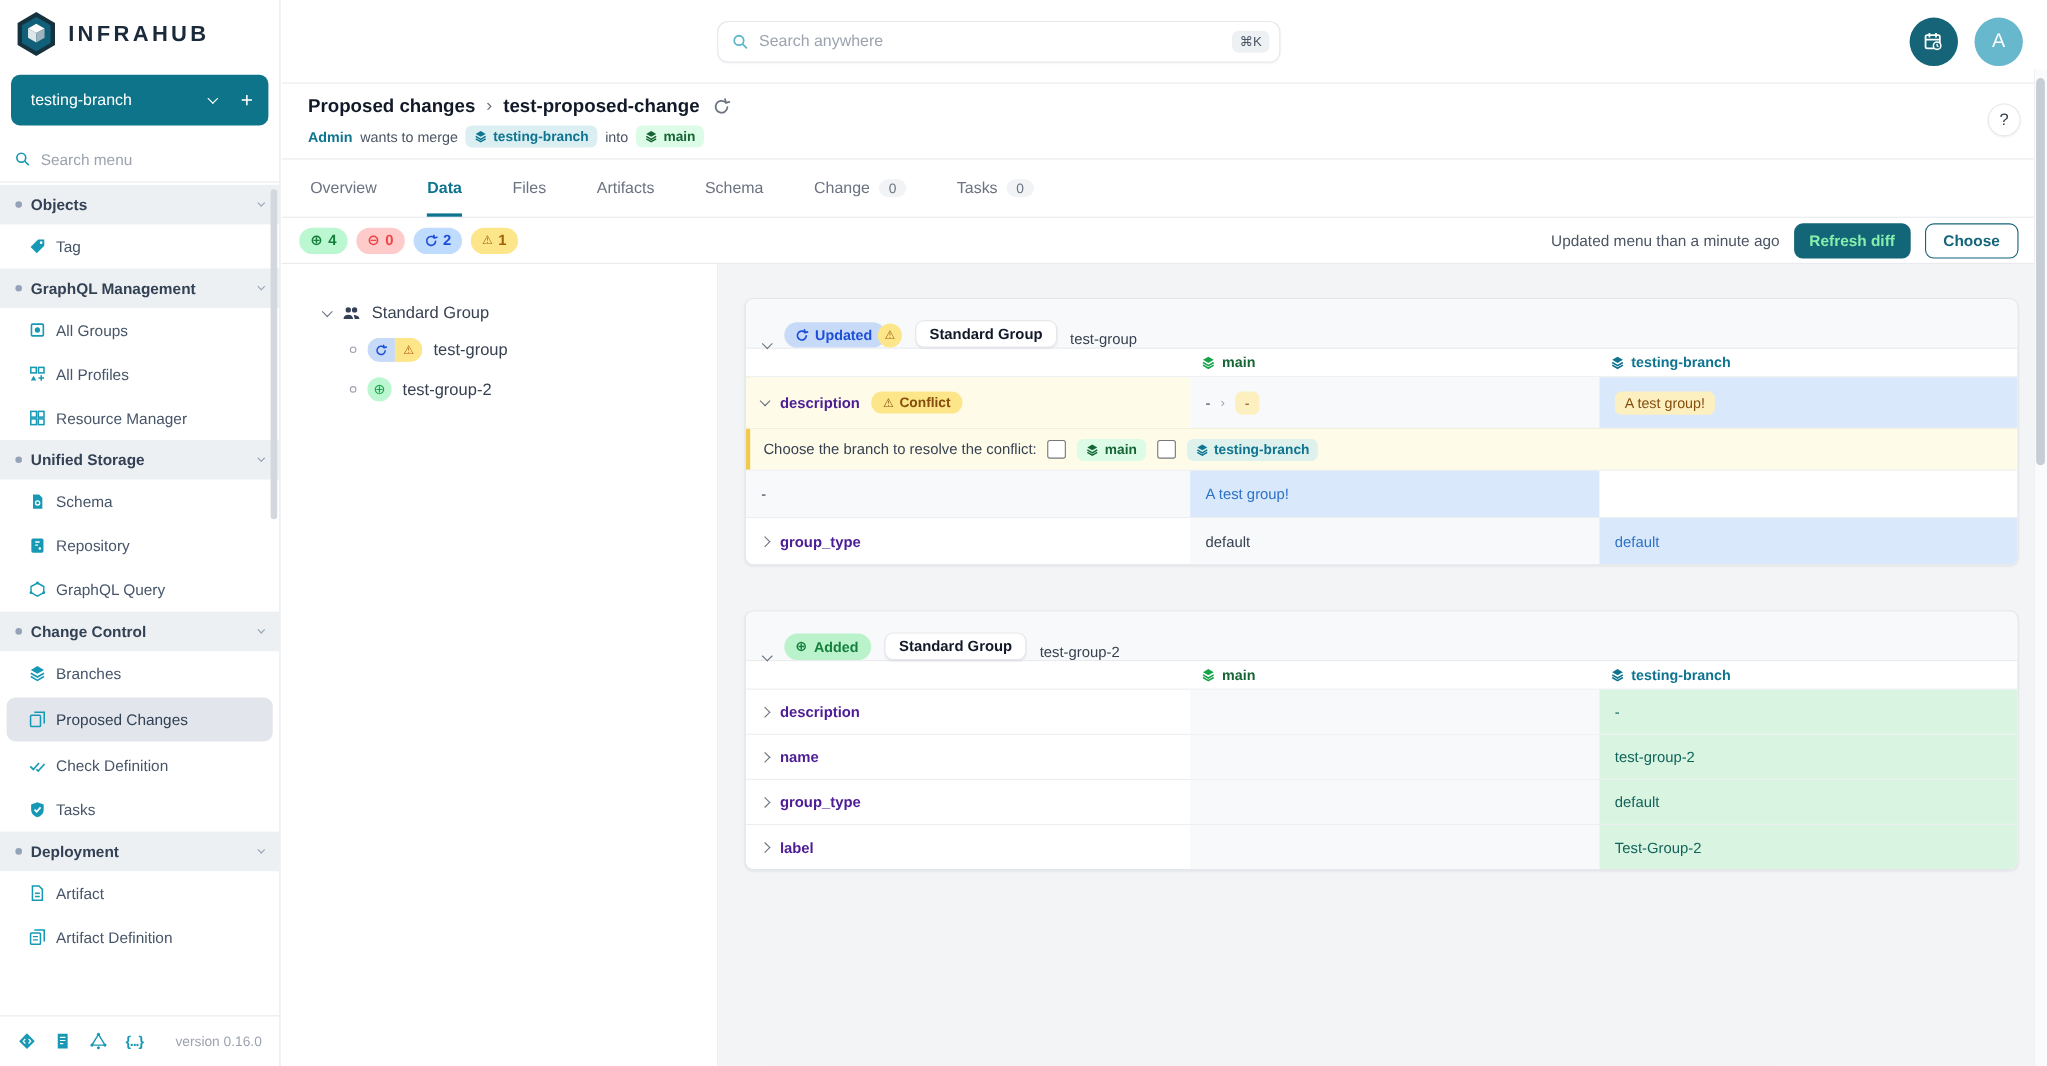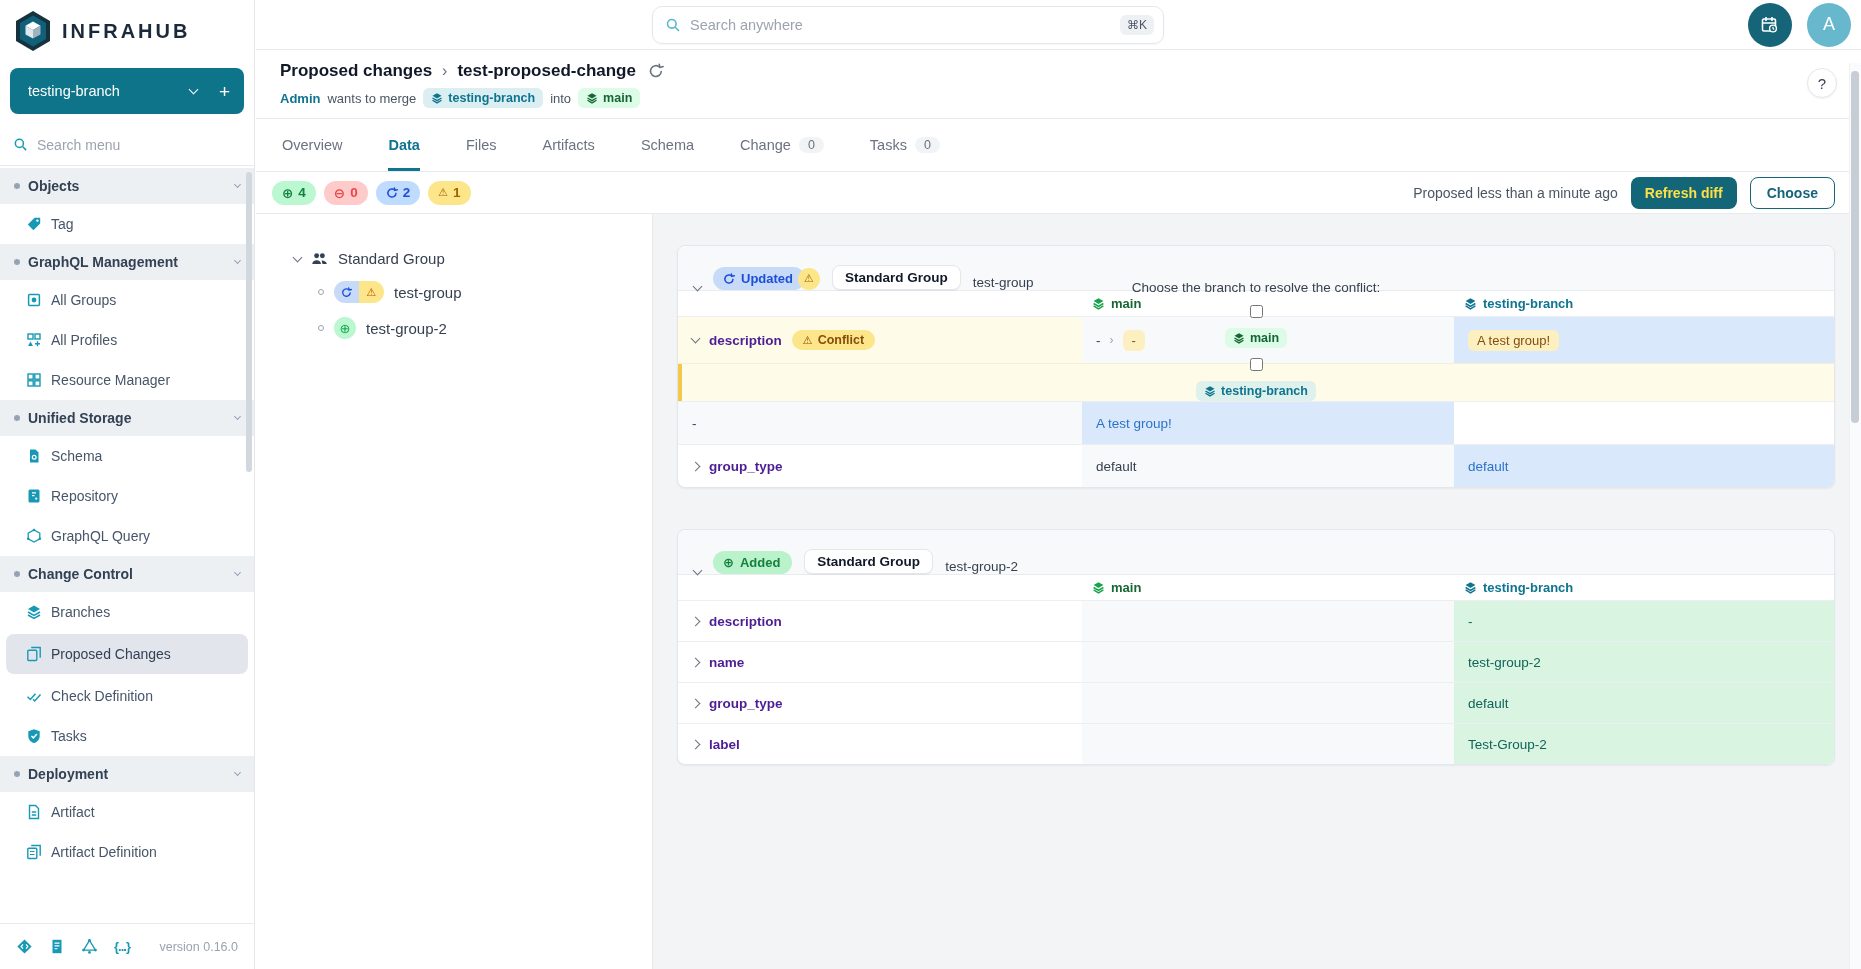--- a/index.html
+++ b/index.html
@@ -22,21 +22,21 @@
   .menu-item { height:40px; display:flex; align-items:center; gap:9px; padding:0 10px 0 26px; font-size:14px; color:#475569; cursor:pointer; }
   .menu-item.selected { background:#e2e6ec; border-radius:8px; margin:2px 6px; padding-left:20px; color:#334155; }
   .mi-icon { color:#1799b5; flex:none; }
   .menu-thumb { position:absolute; right:2px; top:6px; width:6px; height:300px; background:#d3d8de; border-radius:3px; }
   .sidebar-footer { border-top:1px solid #e8eaed; height:46px; display:flex; align-items:center; gap:16px; padding:0 16px; flex:none; color:#1799b5; }
   .footer-ver { margin-left:auto; font-size:12.5px; color:#9ca3af; }
   .braces-ic { font-size:13px; font-weight:700; color:#1799b5; letter-spacing:-1px; }
 
   
   .main { position:absolute; left:256px; top:0; right:0; height:100%; display:flex; flex-direction:column; }
-  .topbar { height:50px; border-bottom:1px solid #e8eaee; display:flex; align-items:center; padding:0 10px 0 16px; flex:none; }
+  .topbar { height:76px; border-bottom:1px solid #e8eaee; display:flex; align-items:center; padding:0 22px 0 16px; flex:none; }
   .search-box { width:512px; height:38px; margin-left:380px; border:1px solid #e4e7eb; border-radius:10px; display:flex; align-items:center; gap:9px; padding:0 9px 0 12px; box-shadow:0 1px 2px rgba(16,24,40,.04); }
   .search-box input { flex:1; border:none; outline:none; font-size:14.5px; color:#374151; font-family:inherit; background:transparent; }
   .search-box input::placeholder { color:#9ca3af; }
   .kbd { background:#eef1f4; border-radius:6px; padding:3px 7px; font-size:12px; color:#4b5563; }
   .top-right { margin-left:auto; display:flex; align-items:center; gap:15px; }
   .cal-btn { width:44px; height:44px; border-radius:50%; background:#156477; border:none; display:grid; place-items:center; color:#fff; cursor:pointer; }
   .avatar { width:44px; height:44px; border-radius:50%; background:#67b7cd; color:#fff; display:grid; place-items:center; font-size:18px; cursor:pointer; }
 
   .page-head { min-height:65px; border-bottom:1px solid #e8eaee; padding:11px 0 10px 24px; position:relative; flex:none; }
   .crumbs { display:flex; align-items:center; gap:10px; font-size:17px; font-weight:700; color:#111827; }
@@ -55,21 +55,21 @@
   .tab-count { background:#f1f3f5; border-radius:10px; padding:1px 9px; font-size:12.5px; color:#6b7280; }
 
   .toolbar { height:42px; border-bottom:1px solid #e8eaee; display:flex; align-items:center; padding:0 26px 0 16px; gap:8px; flex:none; }
   .stat-pill { height:24px; border-radius:999px; padding:0 10px; display:inline-flex; align-items:center; gap:5px; font-size:13.5px; font-weight:600; }
   .stat-pill.g { background:#bbf7d0; color:#15803d; }
   .stat-pill.r { background:#fecaca; color:#ef4444; }
   .stat-pill.b { background:#bfdbfe; color:#1d4ed8; }
   .stat-pill.y { background:#fde68a; color:#a16207; }
   .tool-right { margin-left:auto; display:flex; align-items:center; gap:13px; }
   .updated-ago { font-size:14px; color:#4b5563; }
-  .btn-primary { background:#136578; color:#fde047; border:none; border-radius:8px; padding:8px 14px; font-size:14px; font-weight:600; cursor:pointer; font-family:inherit; }
+  .btn-primary { background:#136578; color:#86efac; border:none; border-radius:8px; padding:8px 14px; font-size:14px; font-weight:600; cursor:pointer; font-family:inherit; }
   .btn-outline { background:#fff; color:#136578; border:1.5px solid #136578; border-radius:8px; padding:7px 16px; font-size:14px; font-weight:600; cursor:pointer; font-family:inherit; }
 
   .content { flex:1; display:flex; min-height:0; }
   .tree-panel { width:397px; flex:none; background:#fff; border-right:1px solid #e8eaee; padding:36px 0 0 38px; }
   .tree-root { display:flex; align-items:center; gap:10px; font-size:15px; color:#374151; font-weight:500; cursor:pointer; }
   .tree-child { display:flex; align-items:center; gap:10px; margin:14px 0 0 24px; font-size:15px; color:#374151; cursor:pointer; }
   .tree-bullet { width:6px; height:6px; border:1.5px solid #9ca3af; border-radius:50%; flex:none; }
   .tree-badges { display:inline-flex; border-radius:999px; overflow:hidden; }
   .tree-badges .seg { width:25px; height:22px; display:grid; place-items:center; font-size:11px; }
   .seg.blue { background:#c7dbf8; color:#1d4ed8; }
@@ -101,21 +101,21 @@
   .col-main-h { color:#166534; gap:6px; }
   .col-branch-h { color:#0e7490; gap:6px; }
   .row-h46 .cell { height:46px; }
   .row-h42 .cell { height:42px; }
   .row-h40 .cell { height:40px; }
   .yellow-bg { background:#fefce8; }
   .cf { box-shadow:inset 4px 0 0 #f2c94c; }
   .badge-conflict { background:#fde68a; color:#854d0e; border-radius:999px; padding:3px 11px; font-size:12.5px; font-weight:600; display:inline-flex; align-items:center; gap:5px; }
   .hl-chip { background:#fdf0c0; color:#854d0e; border-radius:6px; padding:3px 9px; font-size:13px; }
   .arrow-sep { color:#9ca3af; font-size:12px; margin:0 3px; }
-  .resolve-row { height:38px; display:flex; align-items:center; justify-content:flex-end; gap:10px; padding:0 16px; font-size:13.5px; color:#374151; border-top:1px solid #f3efd8;flex-direction:column; }
+  .resolve-row { height:38px; display:flex; align-items:center; gap:10px; padding:0 16px; font-size:13.5px; color:#374151; border-top:1px solid #f3efd8; }
   .resolve-row input[type=checkbox] { width:17px; height:17px; accent-color:#136578; border-radius:4px; cursor:pointer; }
   .indent { padding-left:46px; color:#374151; font-weight:400; }
 
   .chev { width:7px; height:7px; border-right:1.8px solid currentColor; border-bottom:1.8px solid currentColor; display:inline-block; flex:none; }
   .chev.down { transform:rotate(45deg); margin-top:-3px; }
   .chev.right { transform:rotate(-45deg); }
   .chev.sm { width:5px; height:5px; }
   .gray-chev { color:#6b7280; }
 
   .win-scroll-track { position:absolute; right:0; top:63px; width:12px; bottom:0; background:#fafbfc; border-left:1px solid #eef0f2; }
@@ -408,21 +408,21 @@
             <path d="M13.3 8.5A5.4 5.4 0 1 1 11.6 4.1" fill="none" stroke="currentColor" stroke-width="2" stroke-linecap="round"></path>
             <path d="M11.2 1.2l.7 3.3 3.2-.9" fill="none" stroke="currentColor" stroke-width="2" stroke-linecap="round" stroke-linejoin="round"></path>
           </svg>
         <span>2</span>
         </span>
       <span class="stat-pill y">
           <span style="font-size:11px;">⚠</span>
           <span>1</span>
         </span>
       <div class="tool-right">
-        <span class="updated-ago">Proposed less than a minute ago</span>
+        <span class="updated-ago">Updated menu than a minute ago</span>
         <button class="btn-primary">Refresh diff</button>
         <button class="btn-outline">Choose</button>
       </div>
     </div>
 
     <div class="content">
 
       <div class="tree-panel">
         <div class="tree-root">
           <span class="chev down gray-chev"></span>

